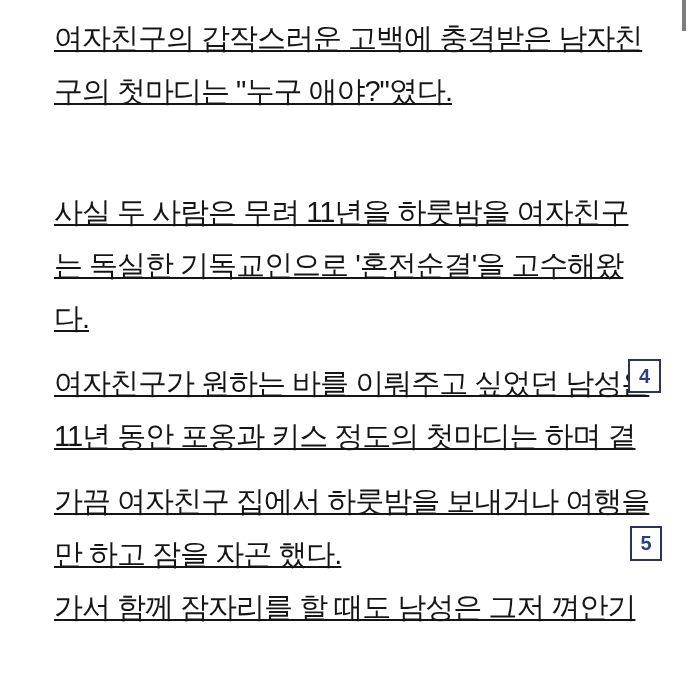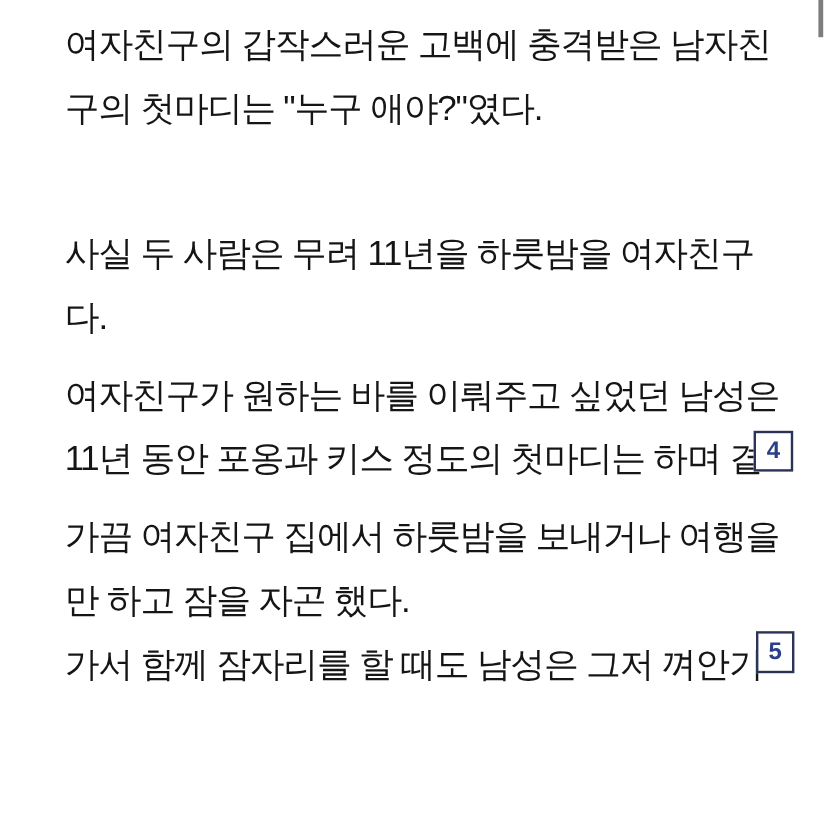--- a/index.html
+++ b/index.html
@@ -15,21 +15,21 @@
     position: absolute;
     top: 12px;
     left: 54px;
     right: 40px;
     color: #151515;
     font-size: 29px;
     line-height: 53px;
     letter-spacing: -1px;
     font-weight: 400;
   }
-  .para { margin: 0 0 12px 0; }
+  .para { margin: 0 0 12px 0; text-decoration: underline; }
   .para.first { margin-bottom: 68px; }
   .text-line {
     height: 53px;
     white-space: nowrap;
     overflow: visible;
   }
   .marker {
     position: absolute;
     box-sizing: border-box;
     background: #ffffff;
@@ -58,20 +58,21 @@
 </head>
 <body>
 
 <div class="article">
   <div class="para first">
     <div class="text-line">여자친구의 갑작스러운 고백에 충격받은 남자친</div>
     <div class="text-line">구의 첫마디는 "누구 애야?"였다.</div>
   </div>
   <div class="para">
     <div class="text-line">사실 두 사람은 무려 11년을 하룻밤을 여자친구</div>
+    <div class="text-line">는 독실한 기독교인으로 '혼전순결'을 고수해왔</div>
     <div class="text-line">다.</div>
   </div>
   <div class="para">
     <div class="text-line">여자친구가 원하는 바를 이뤄주고 싶었던 남성은</div>
     <div class="text-line">11년 동안 포옹과 키스 정도의 첫마디는 하며 곁</div>
   </div>
   <div class="para">
     <div class="text-line">가끔 여자친구 집에서 하룻밤을 보내거나 여행을</div>
     <div class="text-line">만 하고 잠을 자곤 했다.</div>
     <div class="text-line">가서 함께 잠자리를 할 때도 남성은 그저 껴안기</div>

